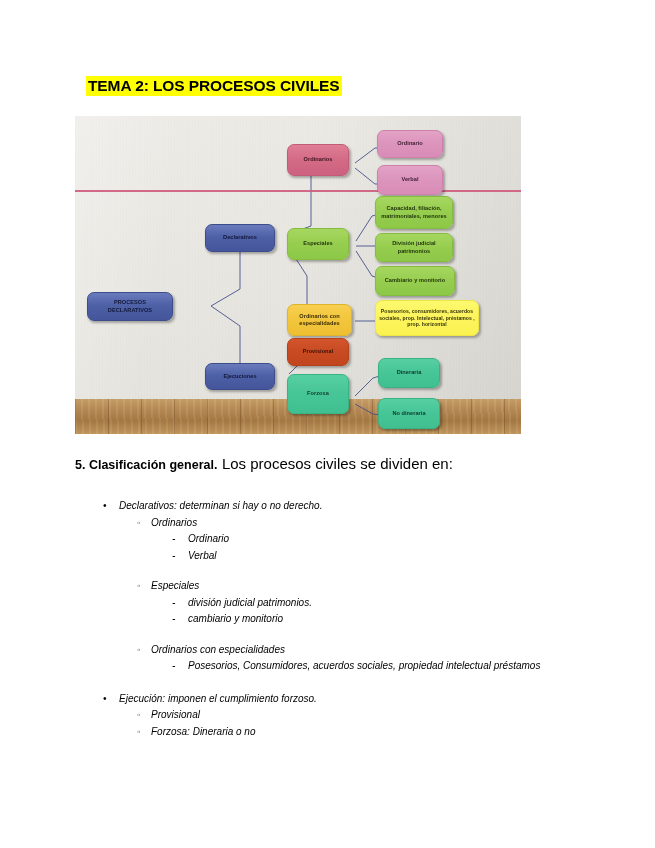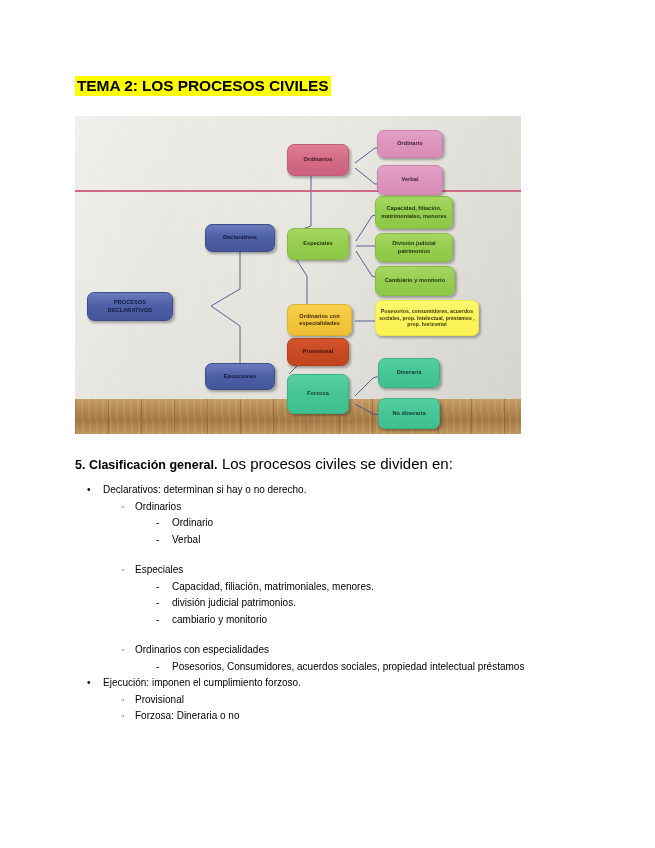--- a/index.html
+++ b/index.html
@@ -20,21 +20,21 @@
     position: absolute;
     left: 0; top: 0;
     width: 655px;
     height: 848px;
     background: #ffffff;
   }
 
   
   .doc-title {
     position: absolute;
-    left: 75px;
+    left: 86px;
     top: 76px;
     font-size: 15.5px;
     font-weight: bold;
     letter-spacing: -0.1px;
     background: #ffff00;
     padding: 1px 2px 2px 2px;
     line-height: 17px;
     white-space: nowrap;
     color: #000;
   }
@@ -194,22 +194,23 @@
     top: 32px;
     margin: 0;
     padding: 0 0 0 28px;
     list-style: none;
     width: 540px;
   }
   ul.lvl1 > li {
     position: relative;
     font-size: 10px;
     line-height: 16.5px;
-    margin: 0;
+    margin: 16px;
     padding: 0;
+    font-style: italic;
   }
   ul.lvl1 > li > .b1::before {
     content: "\2022";
     position: absolute;
     left: -16px;
     font-size: 10px;
   }
   ul.lvl1 > li > .b1 {
     position: relative;
     display: block;
@@ -355,23 +356,20 @@
               <li>
                 <span class="b3">Verbal</span>
               </li>
             </ul>
           </li>
 
           <li class="gap-top">
             <span class="b2">Especiales</span>
             <ul class="lvl3 gap-top-sm">
               <li>
-                <span class="b3">Capacidad, filiación, matrimoniales, menores.</span>
-              </li>
-              <li>
                 <span class="b3">división judicial patrimonios.</span>
               </li>
               <li>
                 <span class="b3">cambiario y monitorio</span>
               </li>
             </ul>
           </li>
 
           <li class="gap-top">
             <span class="b2">Ordinarios con especialidades</span>

